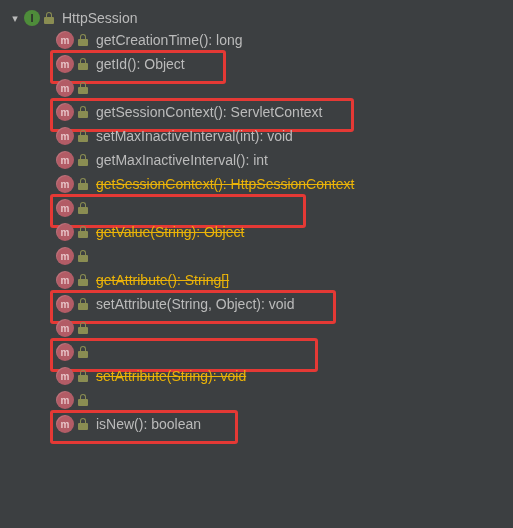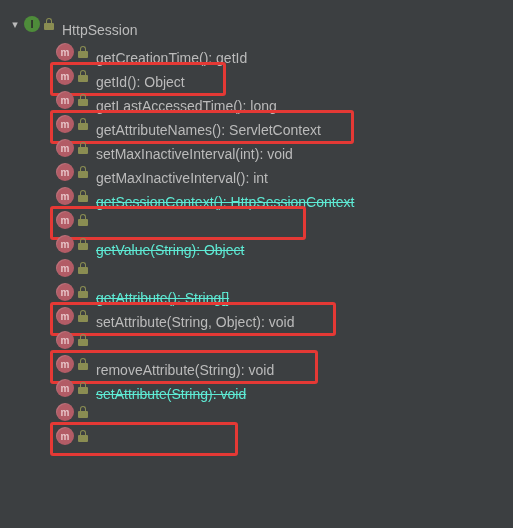--- a/index.html
+++ b/index.html
@@ -95,25 +95,24 @@
     content:"";
     position:absolute;
     top:0;left:2px;
     width:4px;height:5px;
     border:1px solid #8a8d52;
     border-bottom:none;
     border-radius:3px 3px 0 0;
   }
   .label {
     white-space: nowrap;
-    margin-top: 12px;
   }
   .strike {
     text-decoration: line-through;
-    color: #5eead4;
+    color: #eab308;
   }
   .highlight-box{
     position:absolute;
     left:-6px;
     top:-2px;
     height:28px;
     border:3px solid #e53935;
     border-radius:3px;
     pointer-events:none;
   }
@@ -125,37 +124,36 @@
   <div class="root-row">
     <span class="chev">▾</span>
     <span class="icon-i">I</span>
     <span class="lock"></span>
     <span class="label">HttpSession</span>
   </div>
   <div class="children" id="children">
       <div class="row">
         <span class="icon-m">m</span>
         <span class="lock"></span>
-        <span class="label">getCreationTime(): getId</span>
+        <span class="label">getCreationTime(): long</span>
       </div>
       <div class="row">
         <span class="icon-m">m</span>
         <span class="lock"></span>
         <span class="label">getId(): Object</span>
         <div class="highlight-box" style="width: 170px;"></div>
       </div>
       <div class="row">
         <span class="icon-m">m</span>
         <span class="lock"></span>
-        <span class="label">getLastAccessedTime(): long</span>
-      </div>
-      <div class="row">
-        <span class="icon-m">m</span>
-        <span class="lock"></span>
-        <span class="label">getAttributeNames(): ServletContext</span>
+      </div>
+      <div class="row">
+        <span class="icon-m">m</span>
+        <span class="lock"></span>
+        <span class="label">getSessionContext(): ServletContext</span>
         <div class="highlight-box" style="width: 298px;"></div>
       </div>
       <div class="row">
         <span class="icon-m">m</span>
         <span class="lock"></span>
         <span class="label">setMaxInactiveInterval(int): void</span>
       </div>
       <div class="row">
         <span class="icon-m">m</span>
         <span class="lock"></span>
@@ -191,31 +189,31 @@
         <span class="label">setAttribute(String, Object): void</span>
         <div class="highlight-box" style="width: 280px;"></div>
       </div>
       <div class="row">
         <span class="icon-m">m</span>
         <span class="lock"></span>
       </div>
       <div class="row">
         <span class="icon-m">m</span>
         <span class="lock"></span>
-        <span class="label">removeAttribute(String): void</span>
         <div class="highlight-box" style="width: 262px;"></div>
       </div>
       <div class="row">
         <span class="icon-m">m</span>
         <span class="lock"></span>
         <span class="label strike">setAttribute(String): void</span>
       </div>
       <div class="row">
         <span class="icon-m">m</span>
         <span class="lock"></span>
       </div>
       <div class="row">
         <span class="icon-m">m</span>
         <span class="lock"></span>
+        <span class="label">isNew(): boolean</span>
         <div class="highlight-box" style="width: 182px;"></div>
       </div>
     </div>
 </div>
 
 </body></html>

